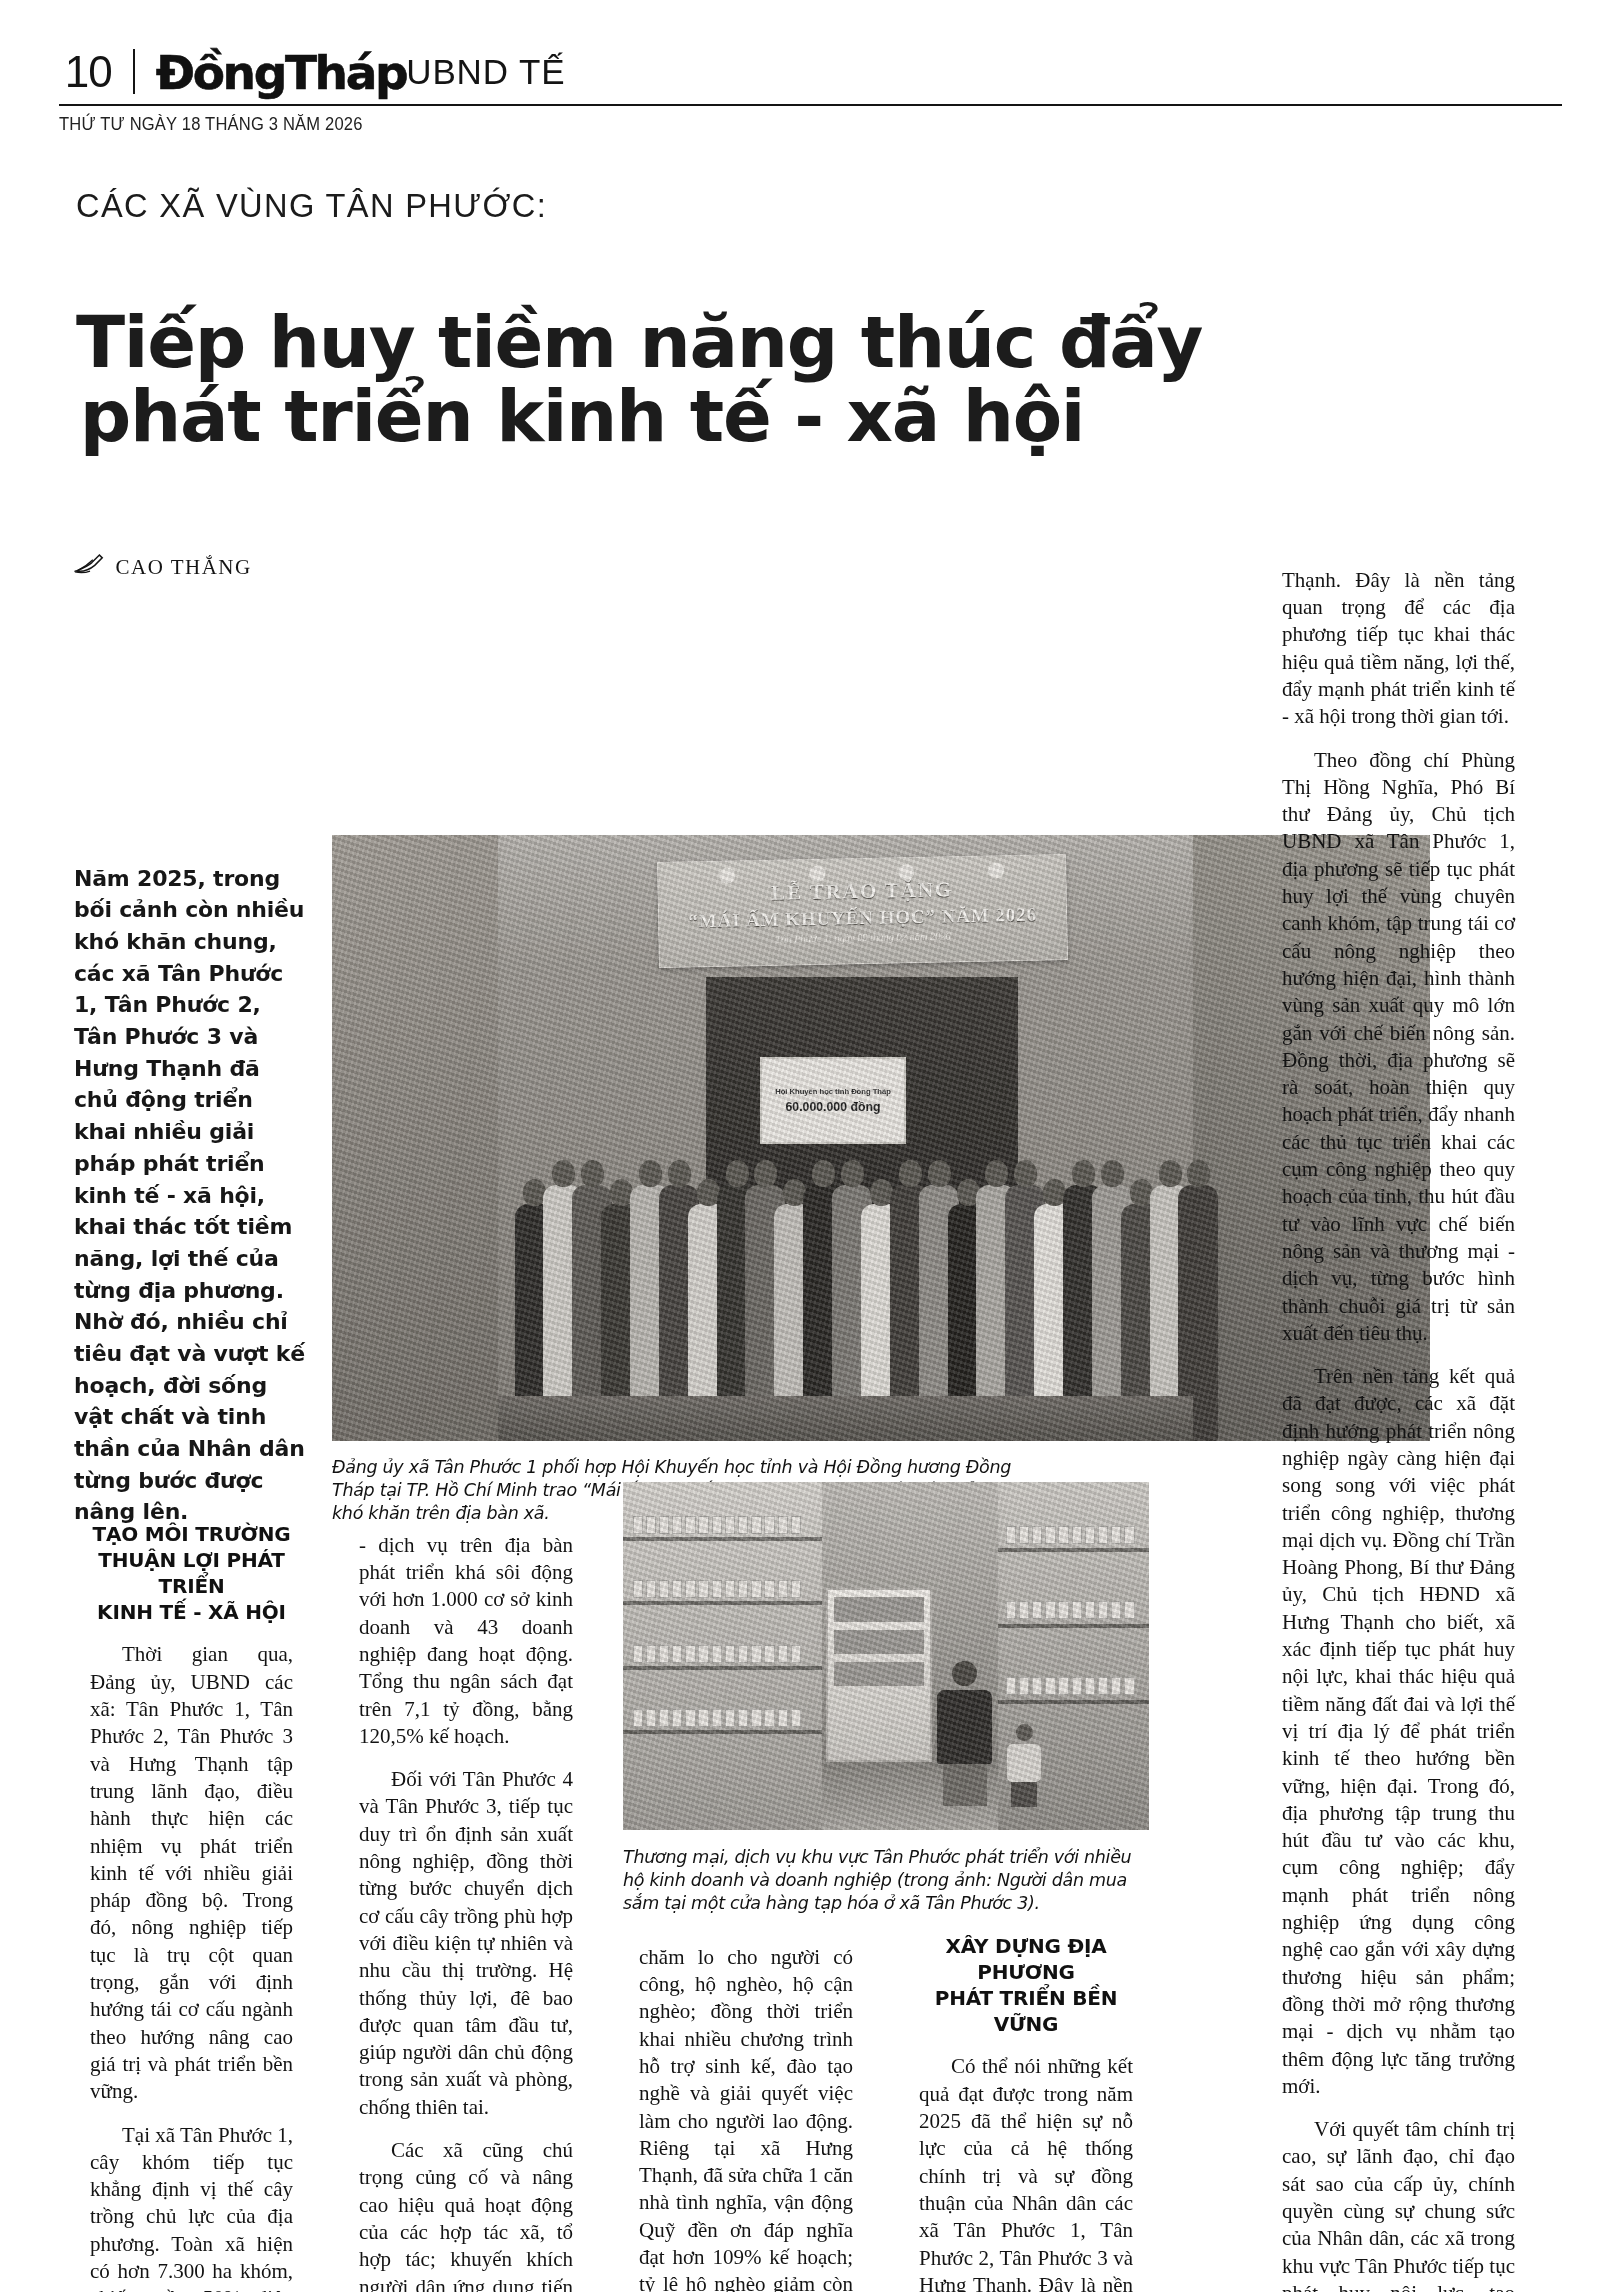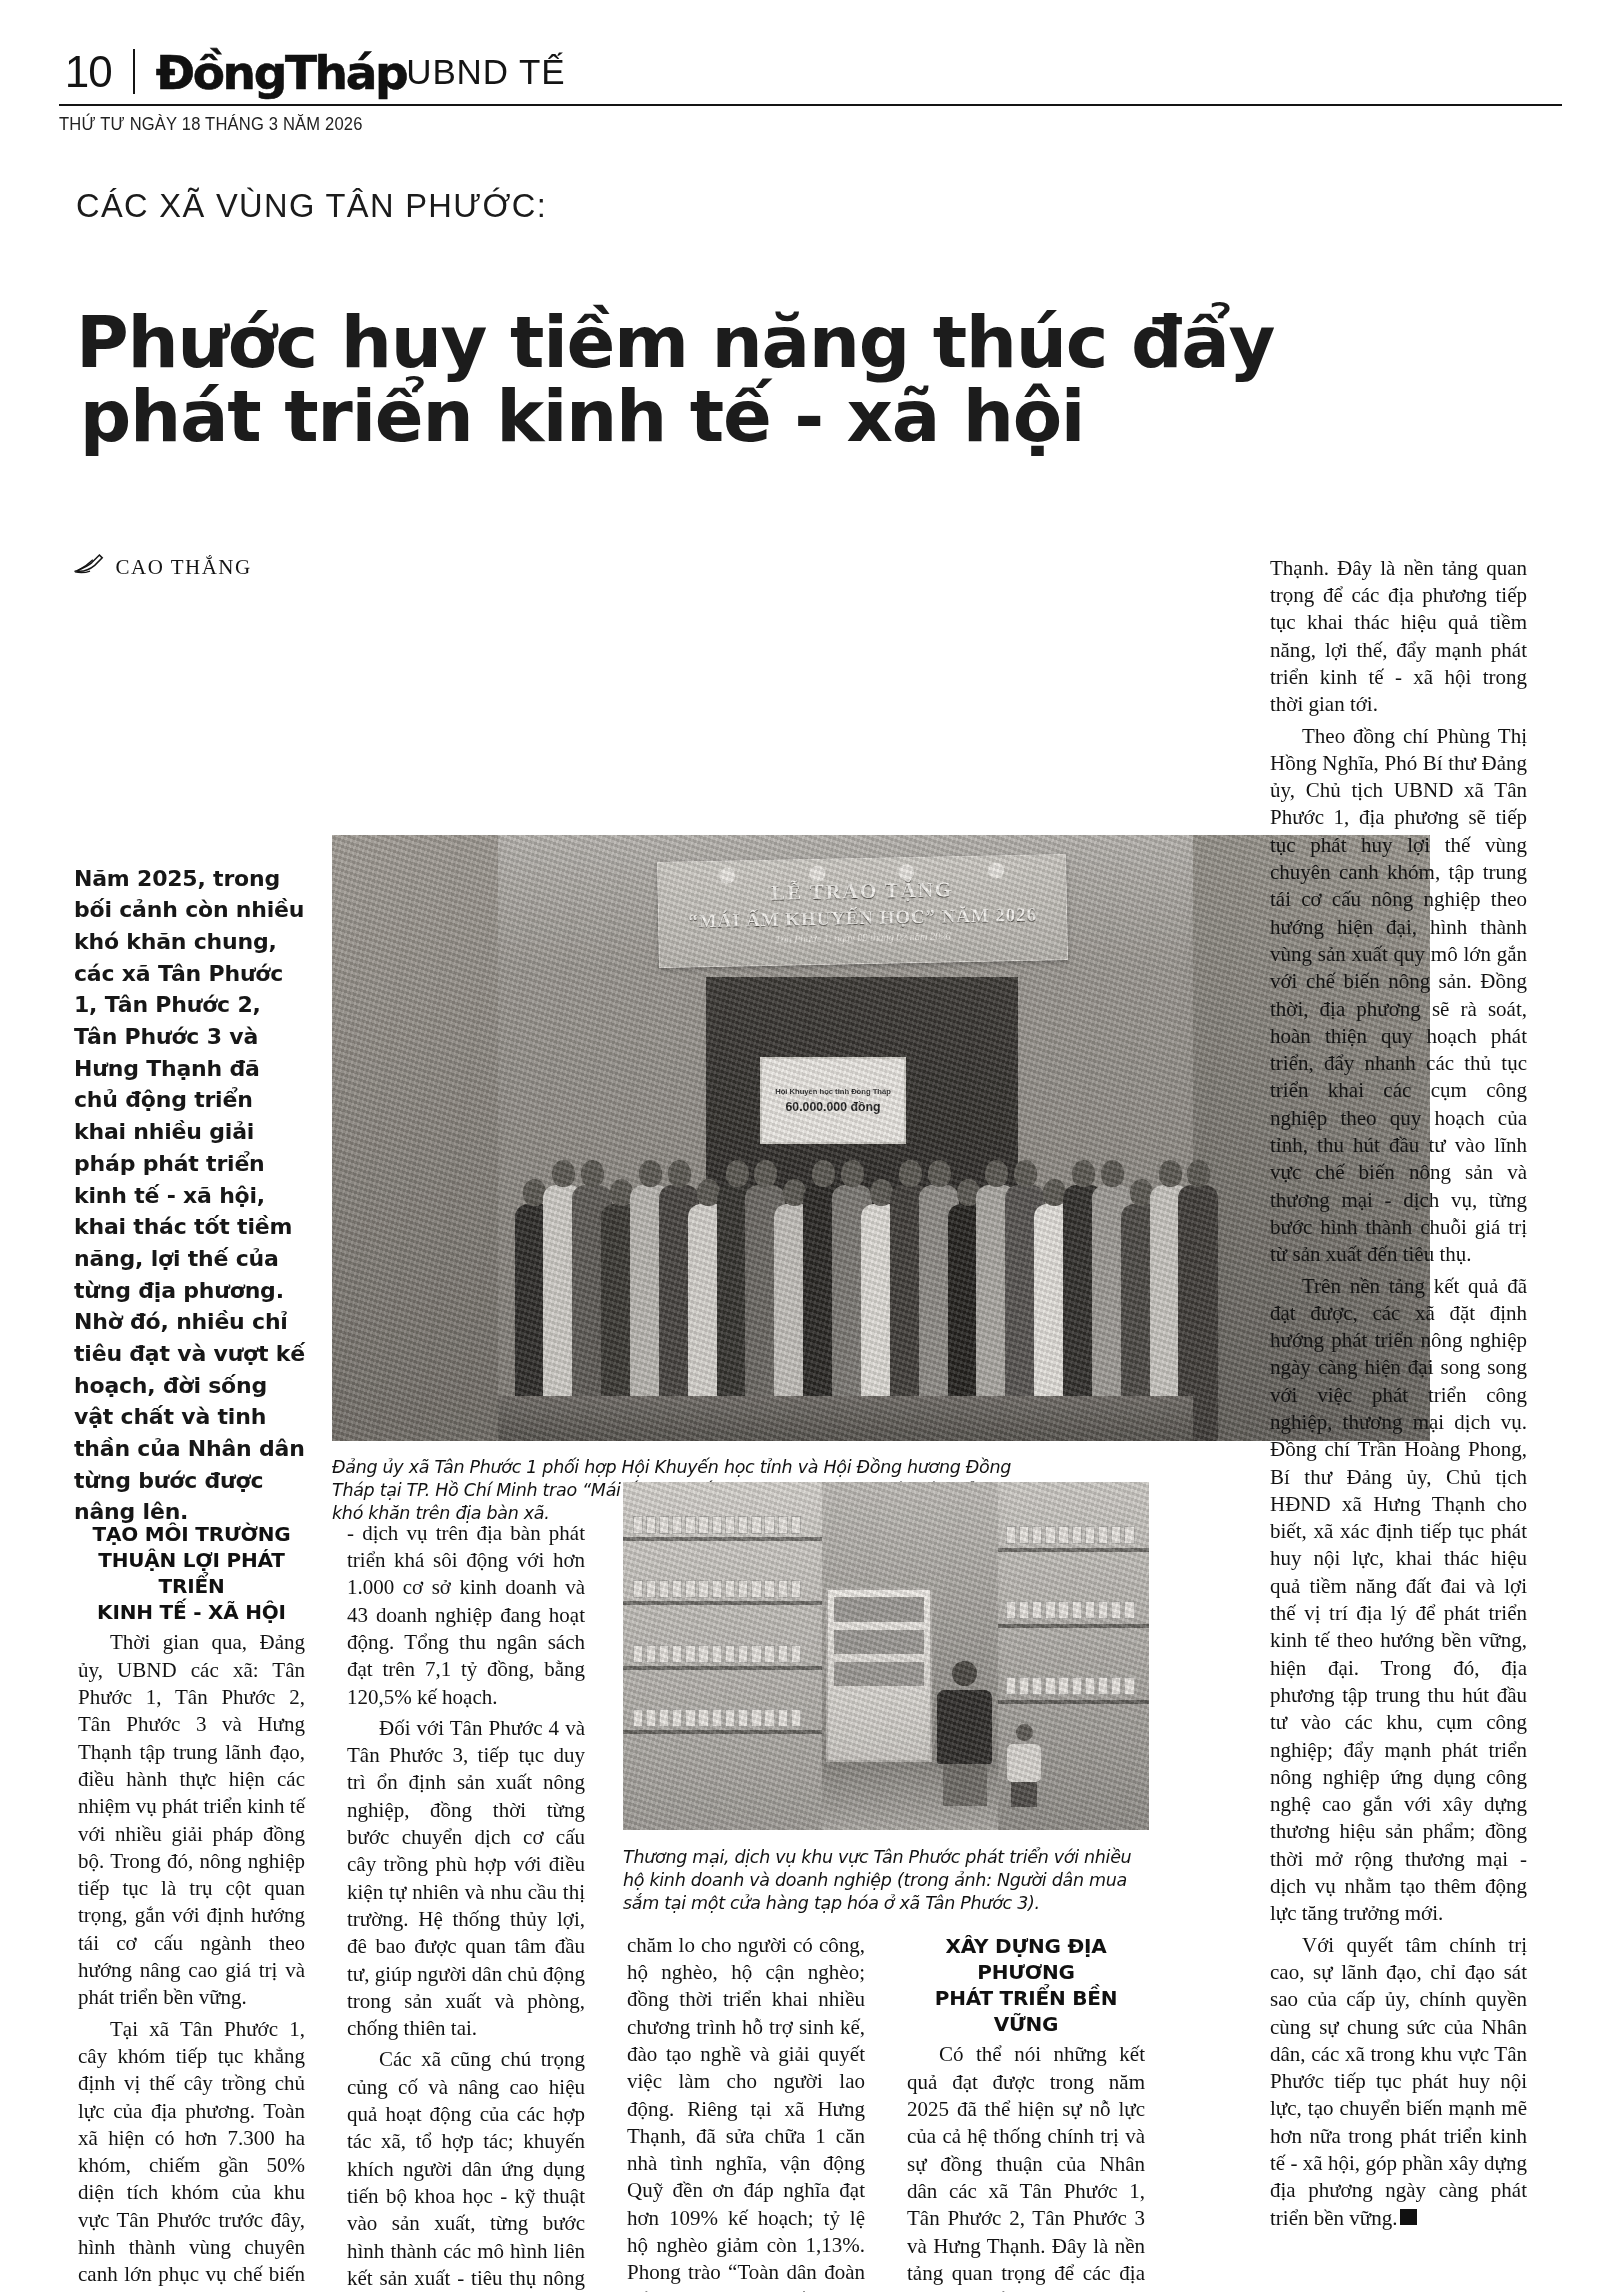--- a/index.html
+++ b/index.html
@@ -114,21 +114,21 @@
   
   .col{
     font-family:"Liberation Serif", serif;
     font-size:21px;
     line-height:1.30;
     text-align:justify;
     text-justify:inter-word;
     color:#131313;
     hyphens:none;
   }
-  .col p{margin:4px; text-indent:32px;}
+  .col p{margin:16px; text-indent:32px;}
   .subhead{
     font-family:"DejaVu Sans", sans-serif;
     font-weight:700;
     font-size:20px;
     line-height:1.30;
     text-align:center;
     text-indent:0 !important;
     letter-spacing:-0.2px;
     color:#111;
     margin:5.7px 0 3.8px 0 !important;
@@ -256,21 +256,21 @@
       <div class="logo">ĐồngTháp</div>
     </div>
     <div class="kicker-section">UBND TẾ</div>
   </div>
   <div class="mh-rule"></div>
   <div class="pub-date">THỨ TƯ NGÀY 18 THÁNG 3 NĂM 2026</div>
 
   <div class="headline-block">
     <div class="kicker">CÁC XÃ VÙNG TÂN PHƯỚC:</div>
     <div class="headline">
-      <span>Phước huy tiềm năng thúc đẩy</span>
+      <span>Tiếp huy tiềm năng thúc đẩy</span>
       <span class="l2">phát triển kinh tế - xã hội</span>
     </div>
   </div>
 
   <div class="body-wrap">
 
     <div class="byline">
       <svg class="pen-icon" viewBox="0 0 34 22">
         <path d="M2 19 C8 20 16 18 22 13 L30 5 L27 2 L19 10 C13 15 7 17 2 19 Z" fill="none" stroke="#151515" stroke-width="1.6"></path>
         <path d="M3 19 C9 16 15 12 20 7" fill="none" stroke="#151515" stroke-width="1.2"></path>

